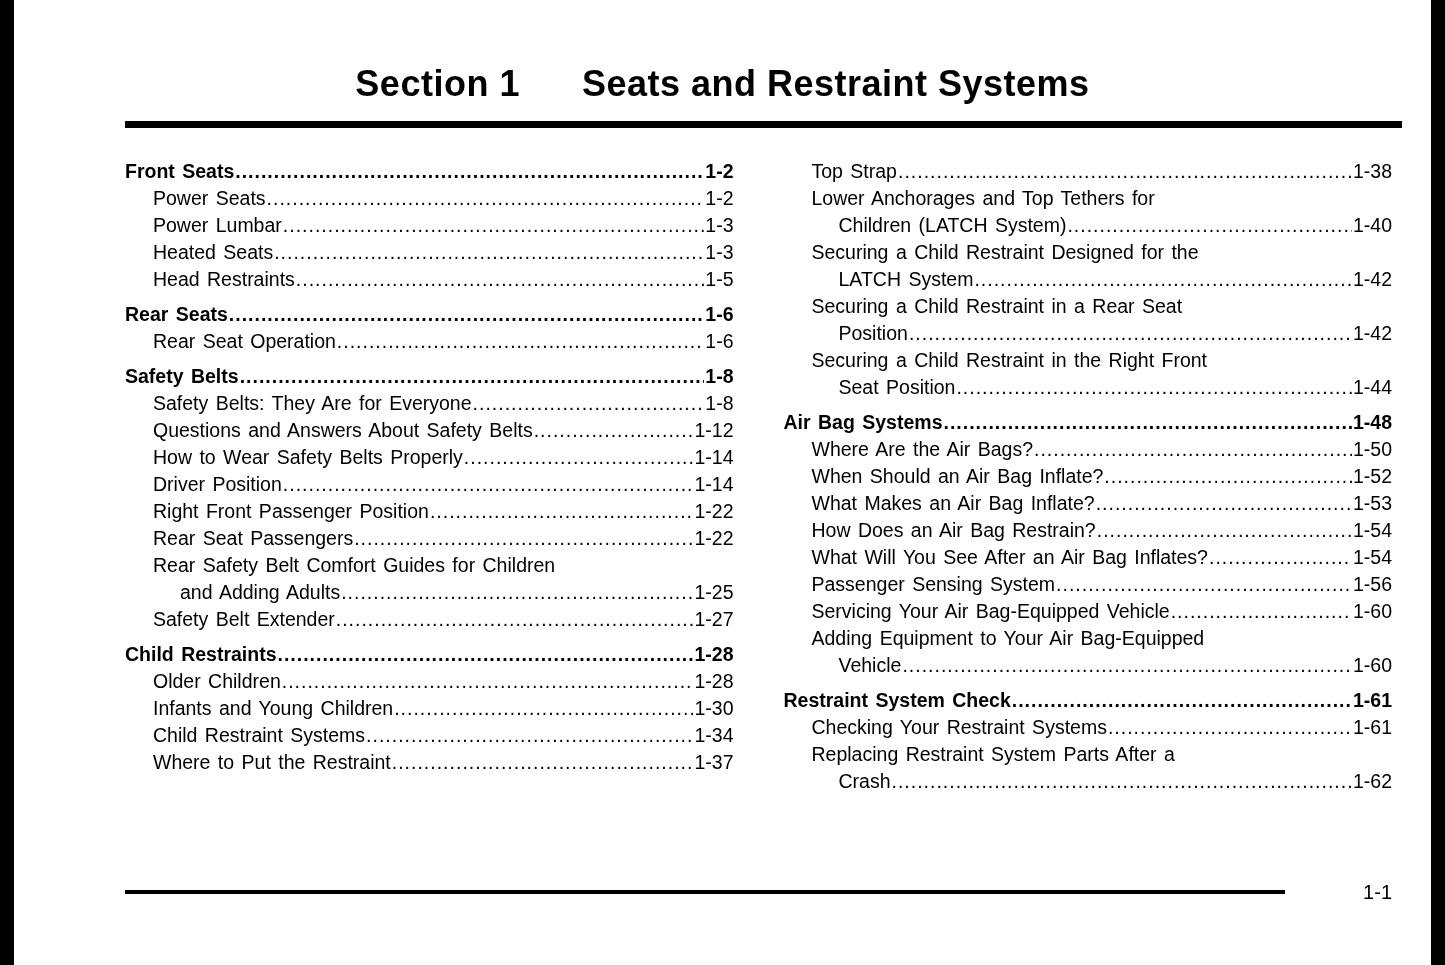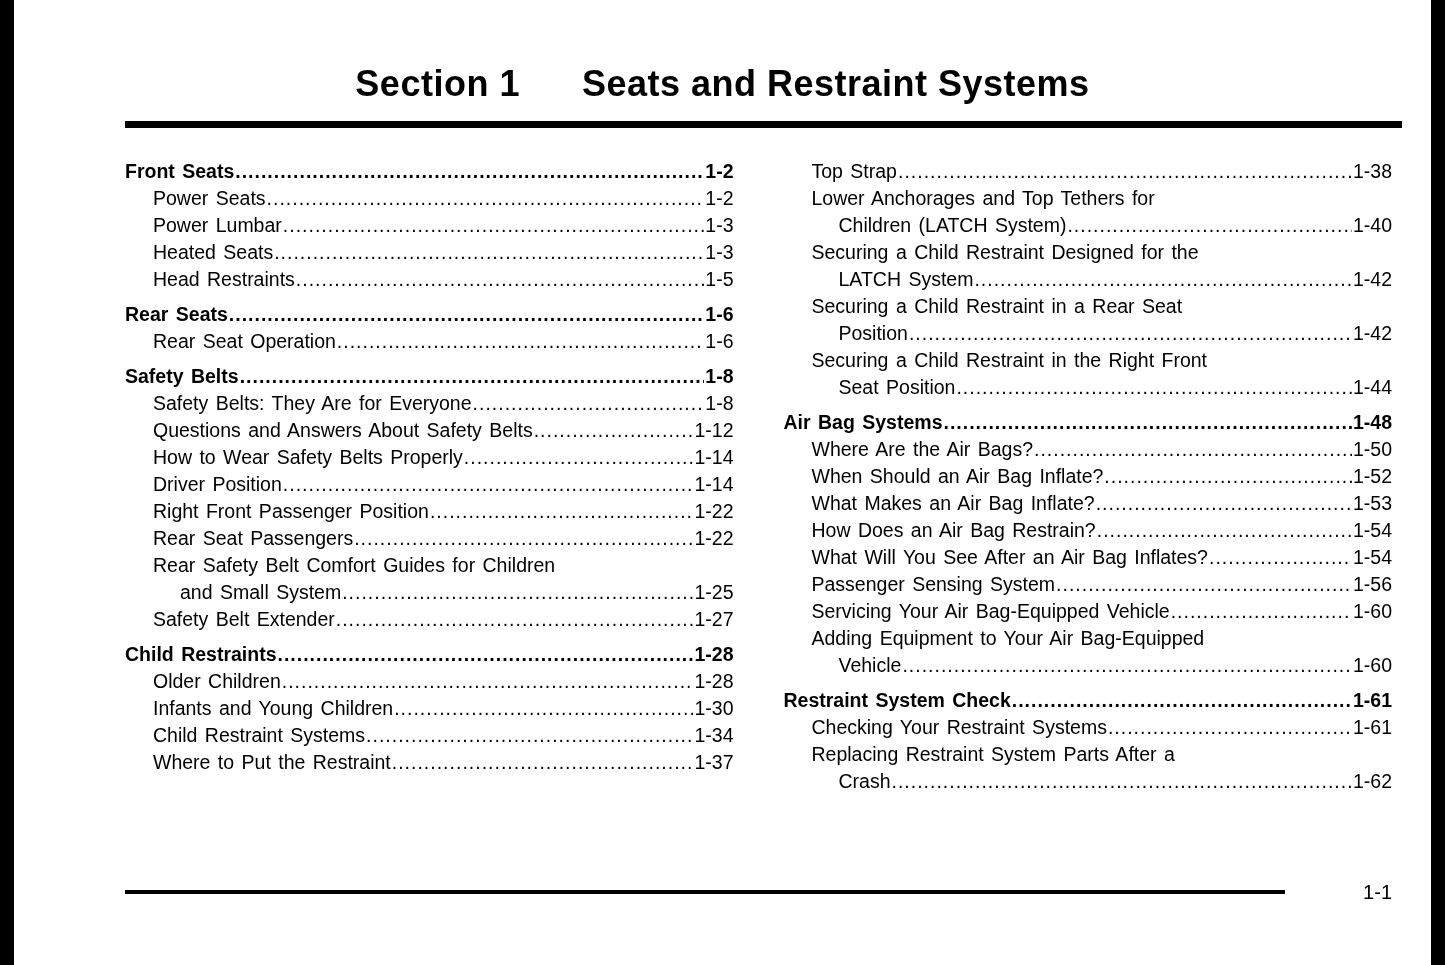--- a/index.html
+++ b/index.html
@@ -166,21 +166,21 @@
       </div>
       <div class="toc-row indent-1">
         <span class="toc-label">Rear Seat Passengers</span>
         <span class="toc-dots"></span>
         <span class="toc-page">1-22</span>
       </div>
       <div class="toc-row indent-1">
         <span class="toc-label">Rear Safety Belt Comfort Guides for Children</span>
       </div>
       <div class="toc-row indent-2">
-        <span class="toc-label">and Small System</span>
+        <span class="toc-label">and Adding Adults</span>
         <span class="toc-dots"></span>
         <span class="toc-page">1-25</span>
       </div>
       <div class="toc-row indent-1">
         <span class="toc-label">Safety Belt Extender</span>
         <span class="toc-dots"></span>
         <span class="toc-page">1-27</span>
       </div>
       <div class="toc-row indent-0 bold">
         <span class="toc-label">Child Restraints</span>

